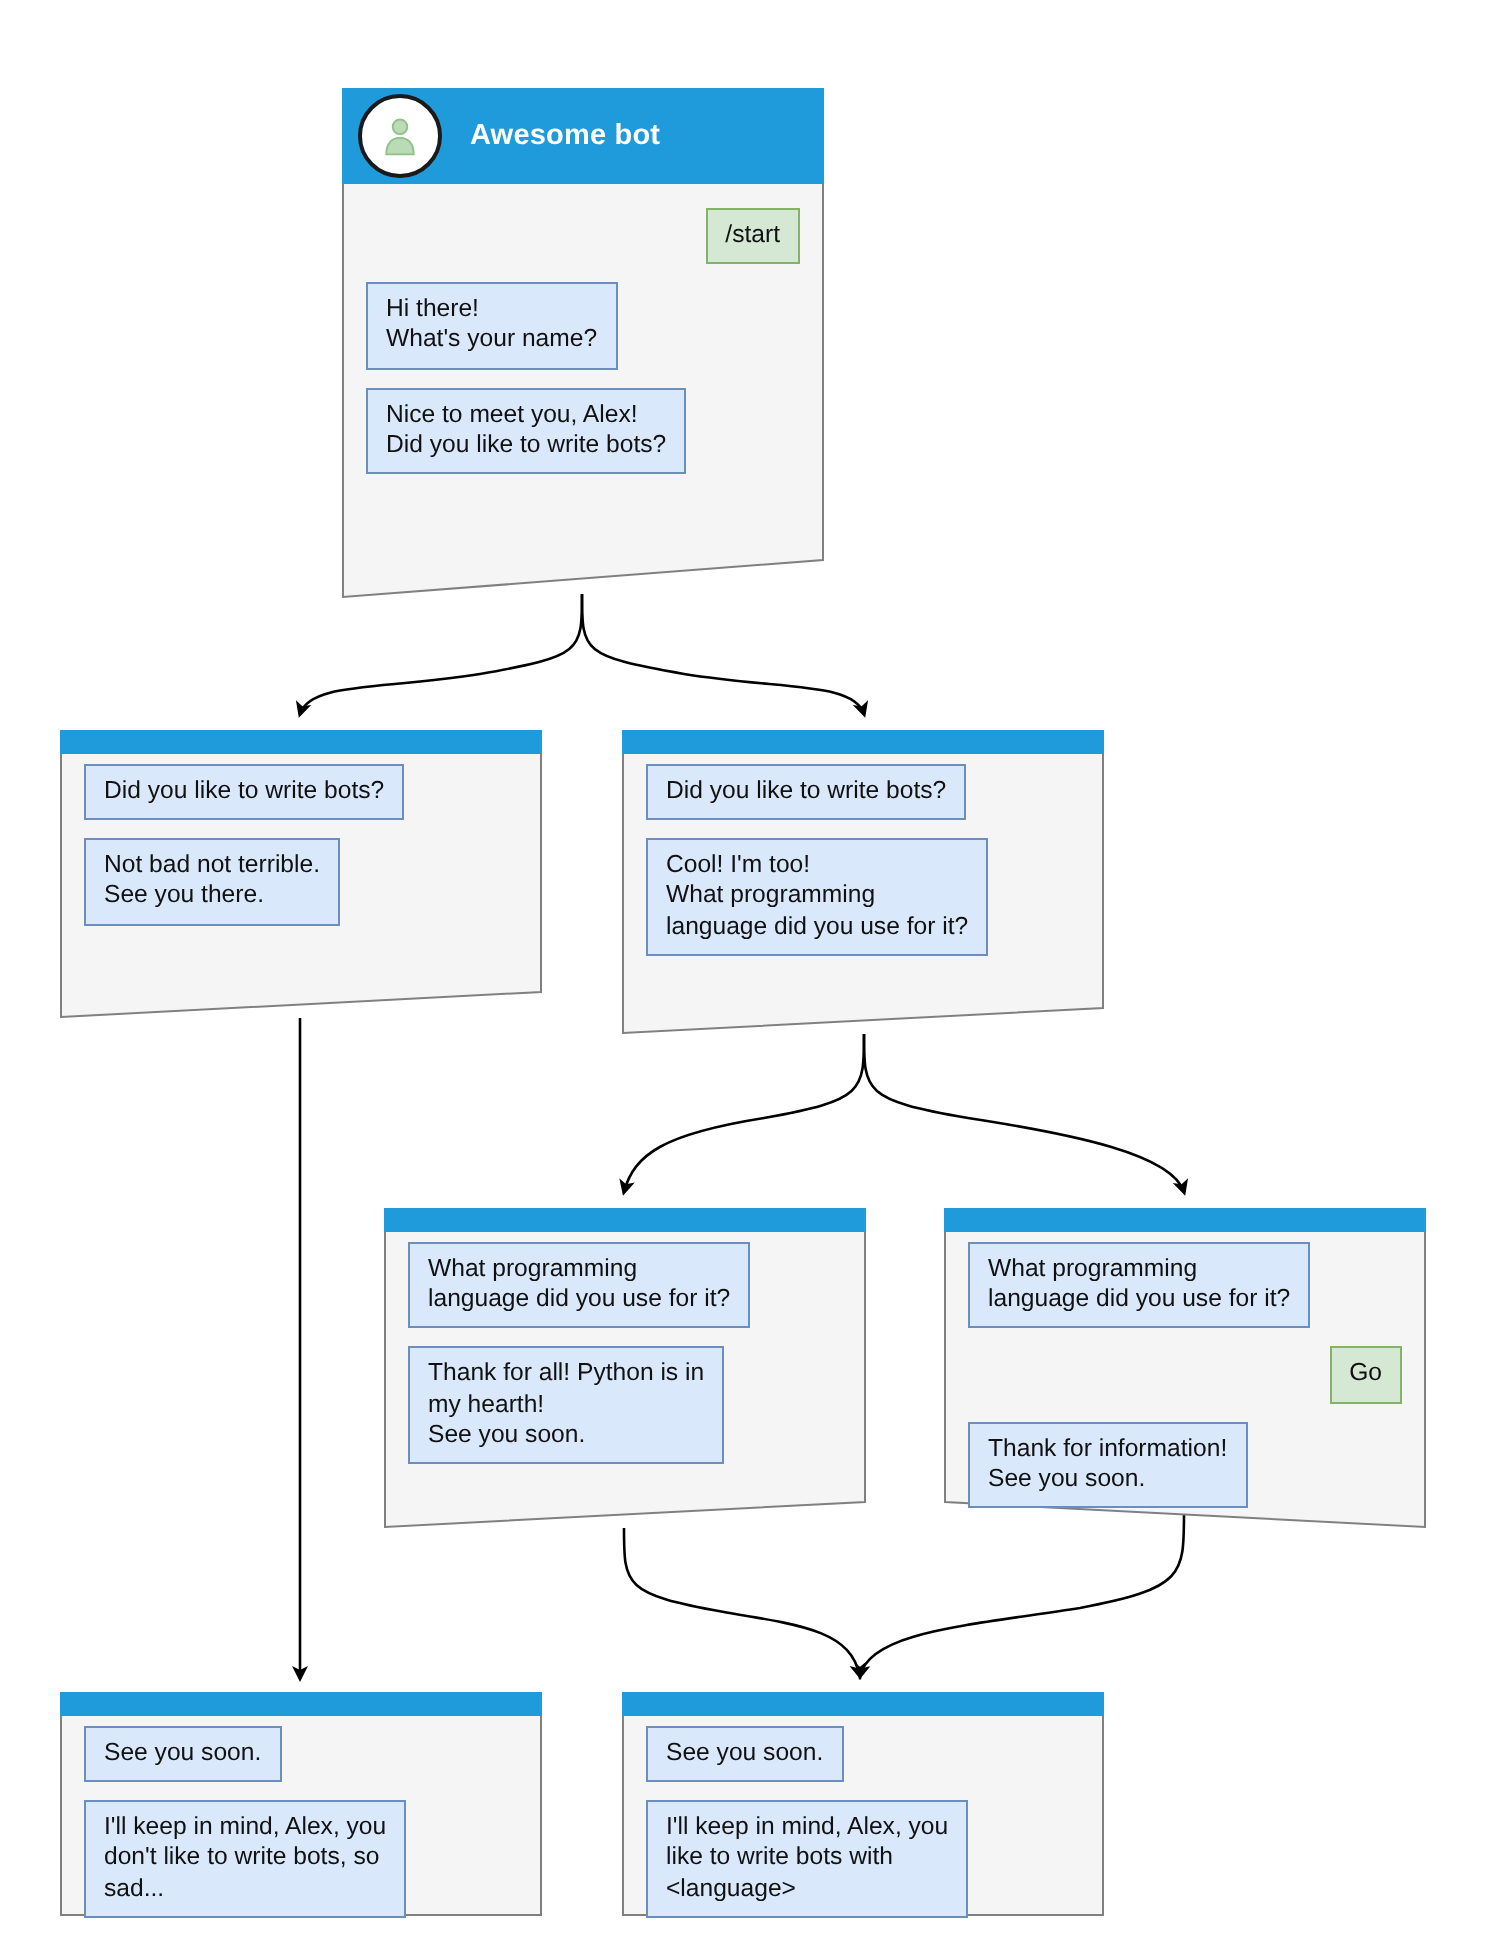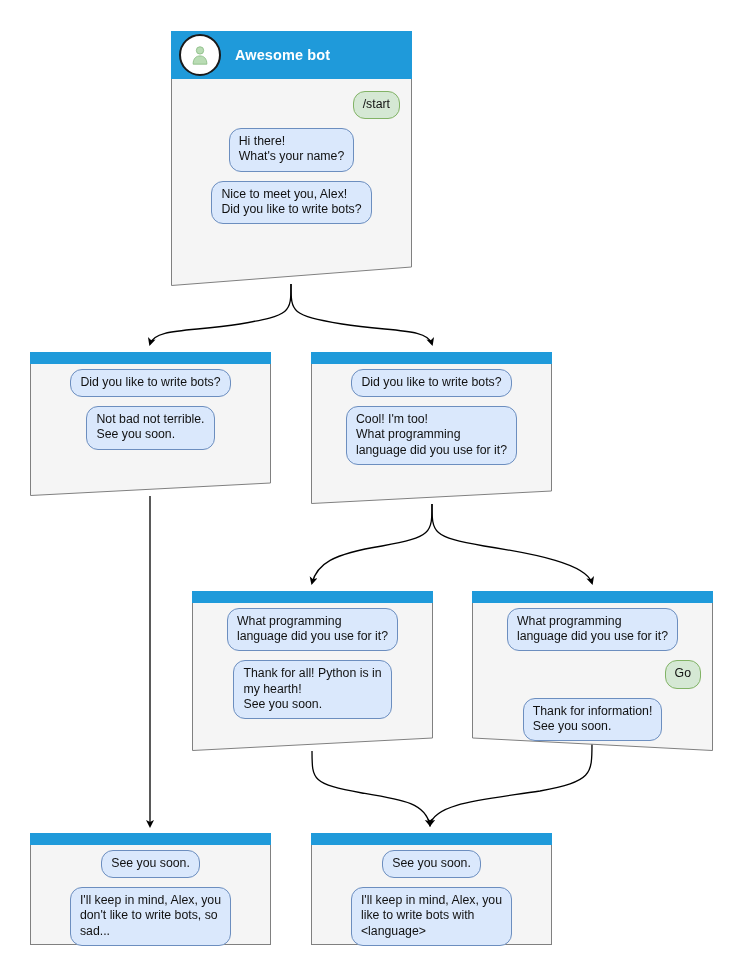--- a/index.html
+++ b/index.html
@@ -9,21 +9,21 @@
   }
   body {
     width: 743px;
     height: 971px;
     position: relative;
     font-family: "Liberation Sans", sans-serif;
     overflow: hidden;
   }
   #canvas {
     position: absolute;
-    left: 0; top: 3px;
+    left: 0; top: 16px;
     width: 743px;
     height: 725px;
   }
   #edges {
     position: absolute;
     left: 0; top: 0;
     width: 743px;
     height: 971px;
     pointer-events: none;
     z-index: 1;
@@ -95,41 +95,41 @@
     position: absolute;
     left: 0;
     width: 100%;
     z-index: 3;
     box-sizing: border-box;
     padding: 0 12px;
   }
   .bubble {
     display: inline-block;
     box-sizing: border-box;
-    border-radius: 12px;
+    border-radius: 0;
     font-size: 12.3px;
     line-height: 15.2px;
     color: #111111;
     padding: 5px 9px 6px 9px;
     white-space: pre-line;
     border: 1px solid;
   }
   .bubble.bot {
     background: #dae8fc;
     border-color: #6c8ebf;
   }
   .bubble.user {
     background: #d5e8d4;
     border-color: #82b366;
   }
   .row {
     display: flex;
     margin-bottom: 9px;
   }
-  .row.left { justify-content: center; }
+  .row.left { justify-content: flex-start; }
   .row.right { justify-content: flex-end; }
   .row:last-child { margin-bottom: 18px; }
 </style>
 </head>
 <body>
 
 <div id="canvas">
 
   <svg id="edges" viewBox="0 0 743 971">
     <defs>
@@ -183,21 +183,21 @@
     <svg class="outline" viewBox="0 0 241 144" preserveAspectRatio="none">
       <polygon points="0.5,0.5 240.5,0.5 240.5,131 0.5,143.5"></polygon>
     </svg>
     <div class="header-bar thin"></div>
     <div class="msgs" style="top:17px;">
       <div class="row left">
         <span class="bubble bot">Did you like to write bots?</span>
       </div>
       <div class="row left">
         <span class="bubble bot">Not bad not terrible.
-See you soon.</span>
+See you there.</span>
       </div>
     </div>
   </div>
 
   <div class="card slant" style="left:311px; top:349px; width:241px; height:152px;">
     <svg class="outline" viewBox="0 0 241 152" preserveAspectRatio="none">
       <polygon points="0.5,0.5 240.5,0.5 240.5,139 0.5,151.5"></polygon>
     </svg>
     <div class="header-bar thin"></div>
     <div class="msgs" style="top:17px;">

